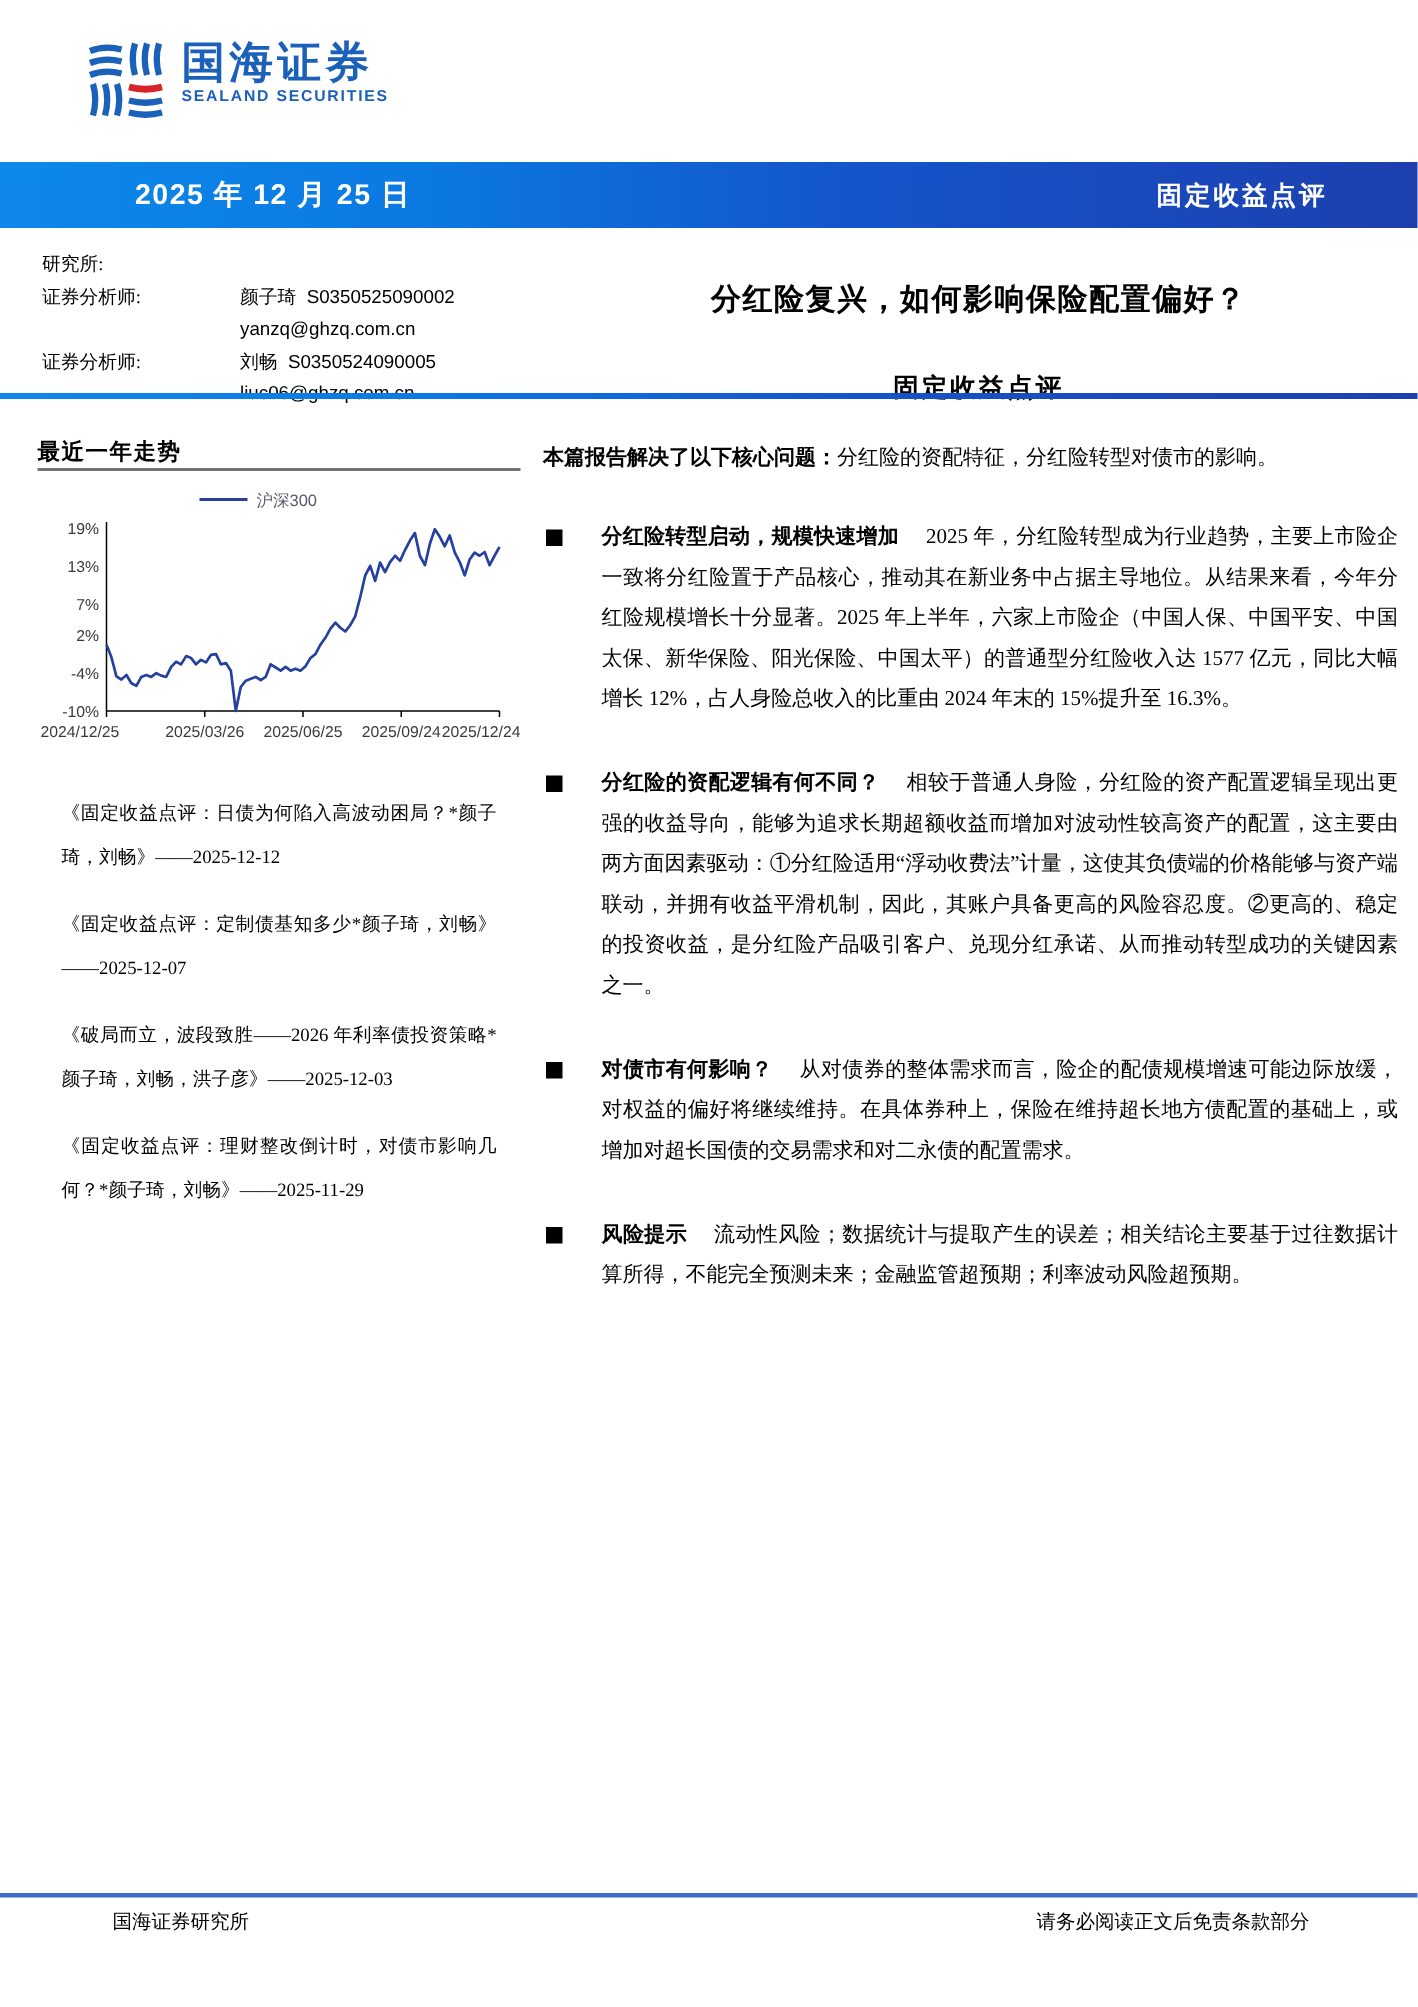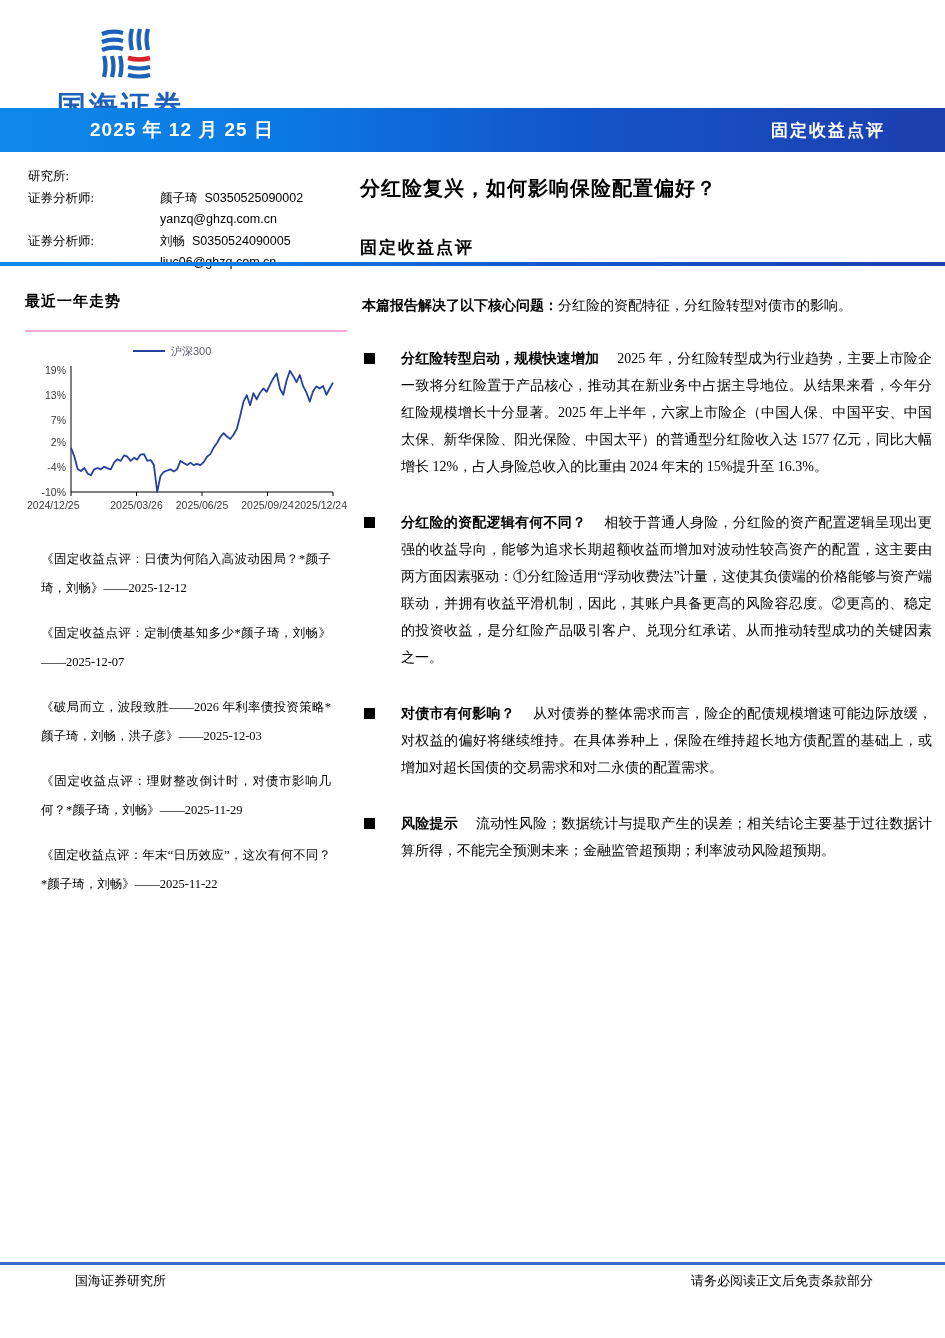--- a/index.html
+++ b/index.html
@@ -2,47 +2,47 @@
 <html><head>
 <meta charset="utf-8">
 <style>
   html,body{margin:0;padding:0;}
   body{
     width:945px;height:1338px;position:relative;background:#ffffff;
     font-family:"Liberation Serif","DejaVu Serif",serif;color:#000;
     overflow:hidden;
   }
   
-  .logo-wrap{position:absolute;left:57px;top:27px;display:flex;align-items:center;gap:10px;flex-direction:column;}
+  .logo-wrap{position:absolute;left:57px;top:27px;display:flex;gap:10px;}
   .logo-text .cn{font-size:29px;font-weight:bold;color:#1b61b9;letter-spacing:3px;line-height:30px;font-family:"Liberation Sans",sans-serif;}
   .logo-text .en{font-size:10.5px;font-weight:bold;color:#1b61b9;letter-spacing:1.2px;line-height:14px;font-family:"Liberation Sans",sans-serif;}
   
   .topbar{
     position:absolute;left:0;right:0;top:108px;height:44px;
     background:linear-gradient(90deg,#0d88ea 0%,#0b79e2 30%,#1455cb 60%,#1d3fae 100%);
     display:flex;align-items:center;gap:20px;
   }
   .topbar .date{margin-left:90px;color:#fff;font-weight:bold;font-size:19px;letter-spacing:1px;font-family:"Liberation Sans",sans-serif;}
   .topbar .category{margin-left:auto;margin-right:60px;color:#fff;font-weight:bold;font-size:17px;letter-spacing:2px;}
   
   .info{position:absolute;left:28px;top:166px;width:330px;font-size:12.5px;line-height:21.5px;}
   .info .row{display:flex;}
   .info .lbl{width:132px;flex:none;}
   .info .val{font-family:"Liberation Sans",sans-serif;font-size:12.5px;}
   .info .cjk{font-family:"Liberation Serif",serif;}
   
-  .titleblock{position:absolute;left:360px;top:175px;width:585px;}
+  .titleblock{position:absolute;left:360px;top:186px;width:585px;text-align:center;}
   .titleblock .t1{font-size:20px;font-weight:bold;letter-spacing:1px;}
   .titleblock .t2{font-size:17px;font-weight:bold;margin-top:34px;letter-spacing:2px;}
   
   .divider{position:absolute;left:0;right:0;top:262px;height:4px;
     background:linear-gradient(90deg,#0d88ea 0%,#0b79e2 30%,#1455cb 60%,#1d3fae 100%);}
   
   .sidebar{position:absolute;left:25px;top:292px;width:322px;}
-  .side-h{font-size:15px;font-weight:bold;letter-spacing:1px;padding-bottom:19px;border-bottom:2px solid #f9a8d4;}
+  .side-h{font-size:15px;font-weight:bold;letter-spacing:1px;padding-bottom:1px;border-bottom:2px solid #737373;}
   .chart-box{margin-top:8px;}
   .reports-h{margin-top:30px;}
   .reports{margin-top:8px;font-size:12.5px;line-height:29px;text-align:justify;}
   .reports p{margin:16px;}
   
   .main{position:absolute;left:362px;top:292px;width:570px;}
   .intro{font-size:14px;line-height:27px;text-align:justify;margin:0 0 26px 0;}
   .b{font-weight:bold;}
   .bullet{display:flex;margin:0 0 29px 0;}
   .bullet .sq{flex:none;width:11px;height:11px;background:#000;margin:8px 0 0 2px;}
@@ -143,21 +143,20 @@
         <line x1="308" y1="152" x2="308" y2="156" stroke="#000" stroke-width="1"></line>
         <text x="322" y="169" font-size="10.5" fill="#3a3a3a" text-anchor="end">2025/12/24</text>
         <polyline points="46.0,107.8 49.3,116.2 52.6,128.9 55.9,131.0 59.3,128.0 62.6,133.5 65.9,135.2 69.2,129.3 72.5,128.0 75.8,129.3 79.2,126.8 82.5,128.4 85.8,129.3 89.1,122.6 92.4,119.2 95.7,120.9 99.1,115.4 102.4,116.7 105.7,120.9 109.0,117.9 112.3,119.6 115.6,114.6 119.0,114.1 122.3,120.9 125.6,120.0 128.9,125.1 132.2,152.0 135.5,136.0 138.9,131.8 142.2,130.5 145.5,129.3 148.8,131.4 152.1,129.3 155.4,120.9 158.8,123.0 162.1,125.1 165.4,122.6 168.7,125.1 172.0,123.8 175.3,125.1 178.7,122.1 182.0,116.7 185.3,114.1 188.6,107.8 191.9,103.2 195.2,97.3 198.6,93.1 201.9,96.5 205.2,99.0 208.5,94.8 211.8,88.9 215.1,76.3 218.5,61.6 221.8,55.2 225.1,65.3 228.4,53.1 231.7,59.4 235.0,52.7 238.4,48.5 241.7,51.9 245.0,44.7 248.3,38.4 251.6,33.4 254.9,48.5 258.3,54.8 261.6,40.5 264.9,30.8 268.2,35.9 271.5,42.2 274.8,35.0 278.2,46.4 281.5,52.7 284.8,61.6 288.1,51.0 291.4,46.4 294.7,48.5 298.1,46.0 301.4,54.8 304.7,48.5 308.0,42.6" fill="none" stroke="#26409f" stroke-width="1.8" stroke-linejoin="round"></polyline>
       </svg>
   </div>
   <div class="reports">
     <p>《固定收益点评：日债为何陷入高波动困局？*颜子琦，刘畅》——2025-12-12</p>
     <p>《固定收益点评：定制债基知多少*颜子琦，刘畅》——2025-12-07</p>
     <p>《破局而立，波段致胜——2026 年利率债投资策略*颜子琦，刘畅，洪子彦》——2025-12-03</p>
     <p>《固定收益点评：理财整改倒计时，对债市影响几何？*颜子琦，刘畅》——2025-11-29</p>
-    <p>《固定收益点评：年末“日历效应”，这次有何不同？*颜子琦，刘畅》——2025-11-22</p>
   </div>
 </div>
 
 <div class="main">
   <p class="intro"><span class="b">本篇报告解决了以下核心问题：</span><span>分红险的资配特征，分红险转型对债市的影响。</span></p>
 
   <div class="bullet">
     <span class="sq"></span>
     <div class="btxt"><span class="bh">分红险转型启动，规模快速增加</span><span>2025 年，分红险转型成为行业趋势，主要上市险企一致将分红险置于产品核心，推动其在新业务中占据主导地位。从结果来看，今年分红险规模增长十分显著。2025 年上半年，六家上市险企（中国人保、中国平安、中国太保、新华保险、阳光保险、中国太平）的普通型分红险收入达 1577 亿元，同比大幅增长 12%，占人身险总收入的比重由 2024 年末的 15%提升至 16.3%。</span></div>
   </div>

